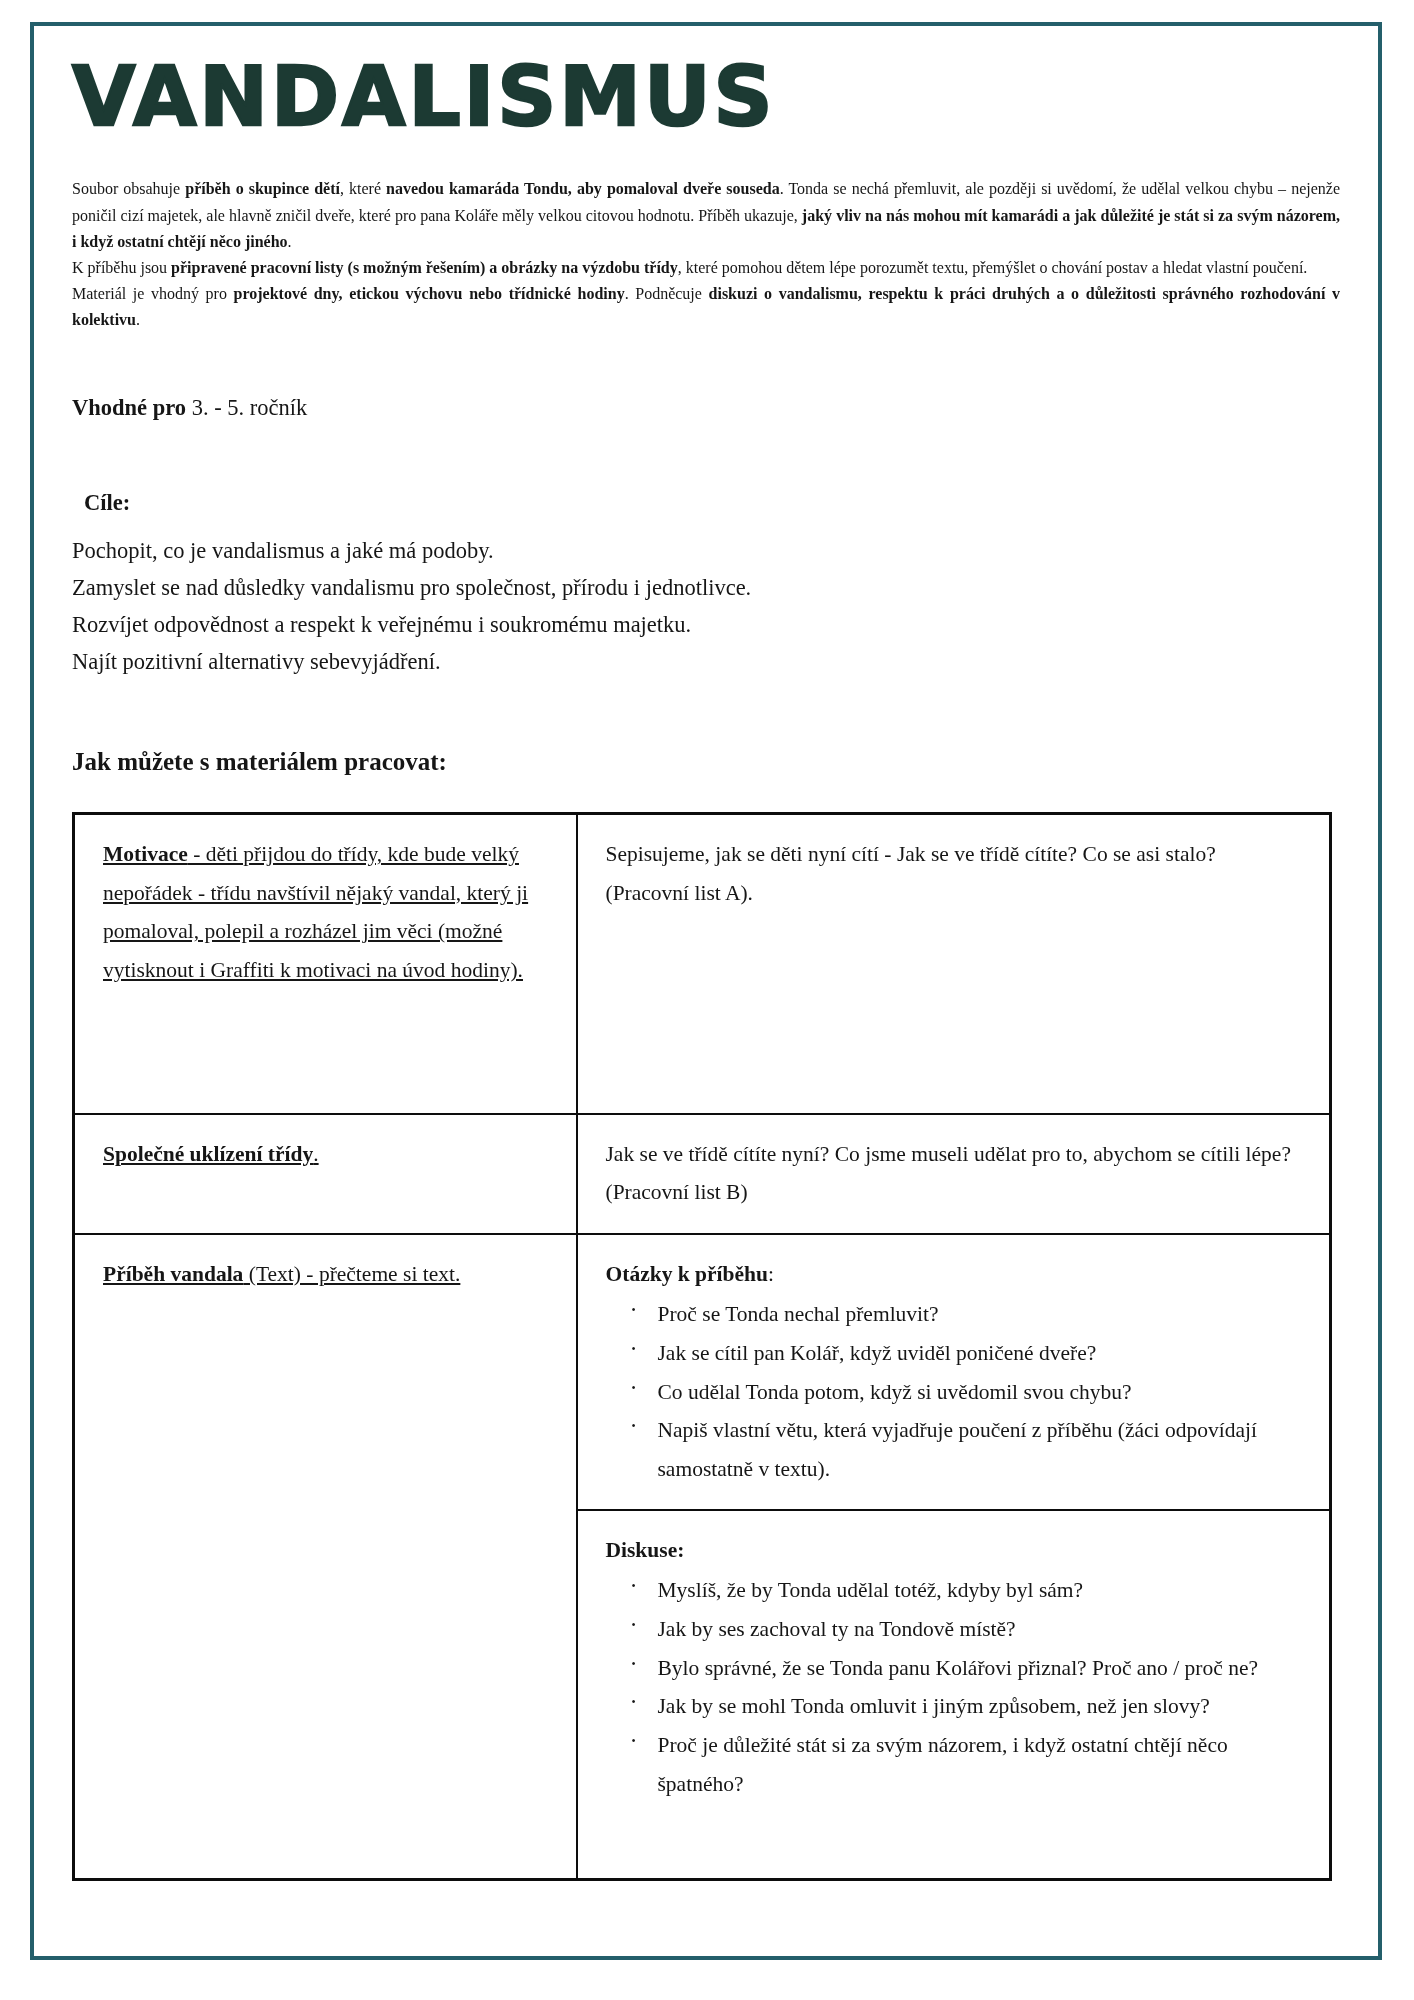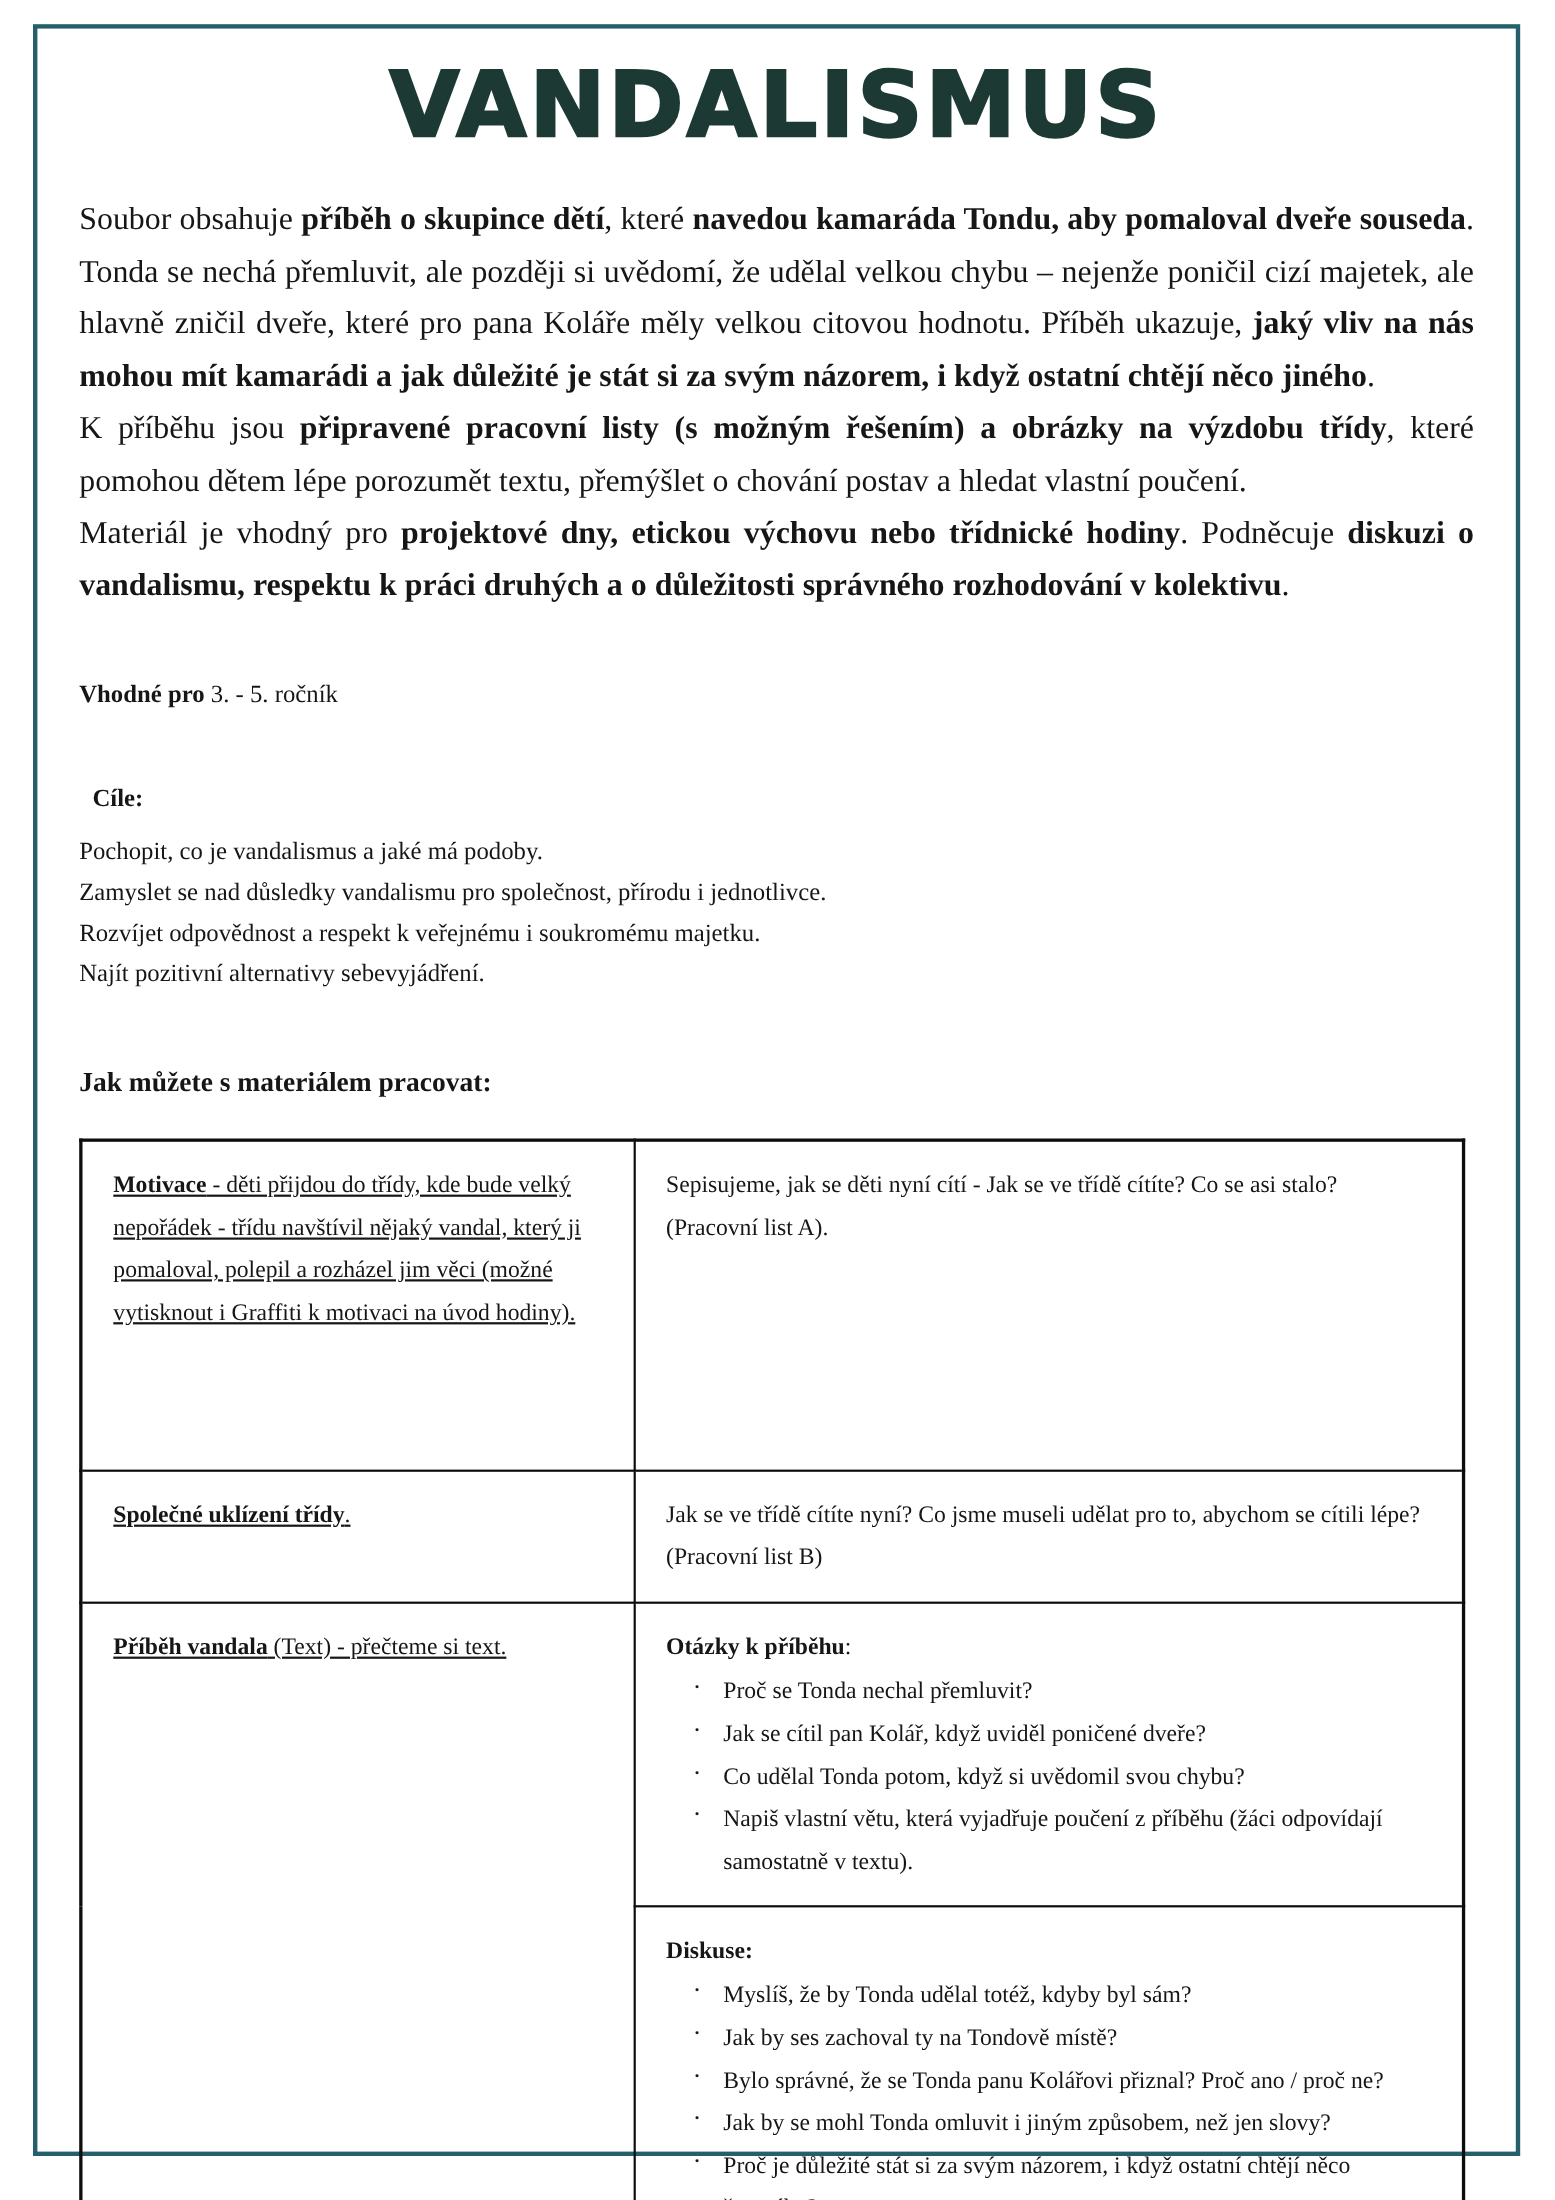--- a/index.html
+++ b/index.html
@@ -6,27 +6,27 @@
   .page {
     position:relative; width:1414px; height:2000px; background:#ffffff;
     font-family:"Liberation Serif","DejaVu Serif",serif; color:#161616; overflow:hidden;
   }
   .frame {
     position:absolute; left:30px; top:22px; right:32px; bottom:40px;
     border:4px solid var(--frame-color,#245f6b); pointer-events:none;
   }
   .content { position:absolute; left:72px; top:50px; width:1268px; }
   .title {
-    margin:0 0 32px 0; text-align:center;
+    margin:0 0 32px 0; 
     font-family:"DejaVu Sans","Liberation Sans",sans-serif;
     font-weight:bold; font-size:82px; line-height:1.15; letter-spacing:3px;
     color:var(--title-color,#1c3a33);
     -webkit-text-stroke:2.5px var(--title-color,#1c3a33);
   }
-  .intro p { margin:0; font-size:29px; line-height:1.64; text-align:justify; }
+  .intro p { margin:0; font-size:16px; line-height:1.64; text-align:justify; }
   .suitable { margin:56px 0 0 0; font-size:22.5px; line-height:1.64; }
   .goals { margin-top:58px; }
   .goals-heading { margin:12px; font-weight:bold; font-size:22.5px; line-height:1.64; }
   .goals-list div { font-size:22.5px; line-height:1.64; }
   .usage-heading { margin:60px 0 0 0; font-weight:bold; font-size:25px; line-height:1.64; }
   table.activity {
     margin-top:30px; border-collapse:collapse; width:1242px; table-layout:fixed;
     border:3px solid #0d0d0d;
   }
   table.activity td {

